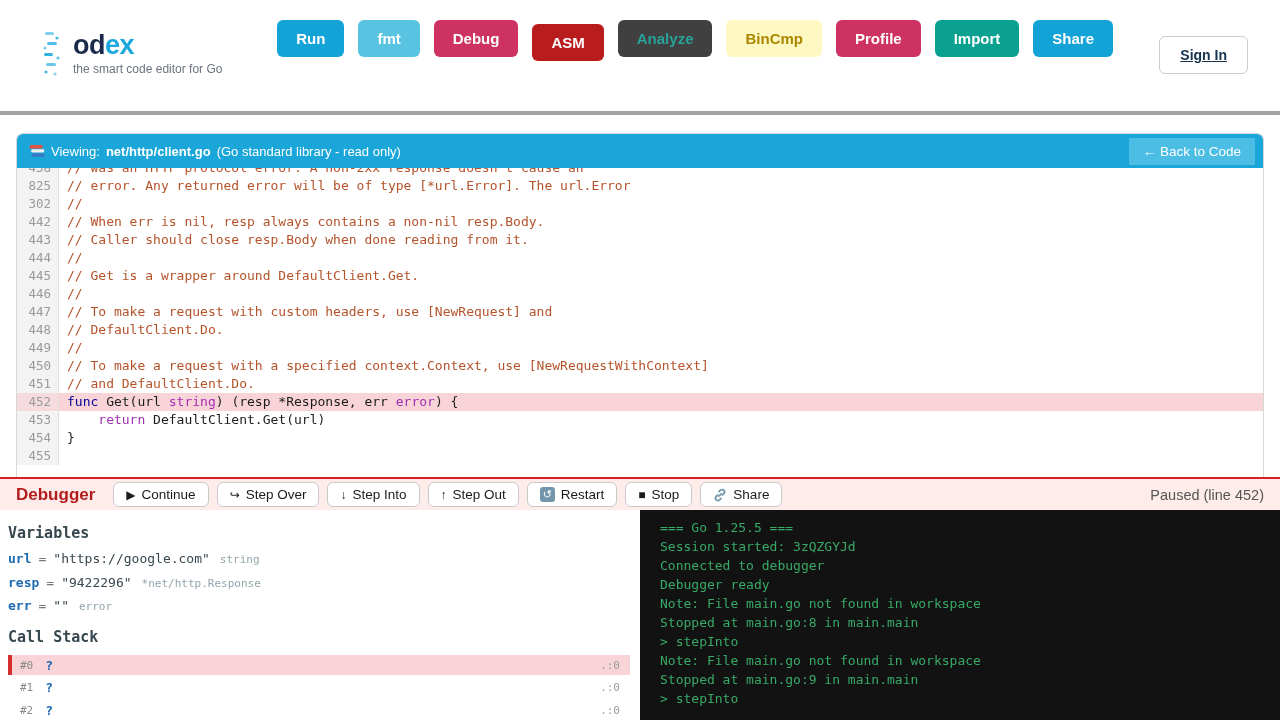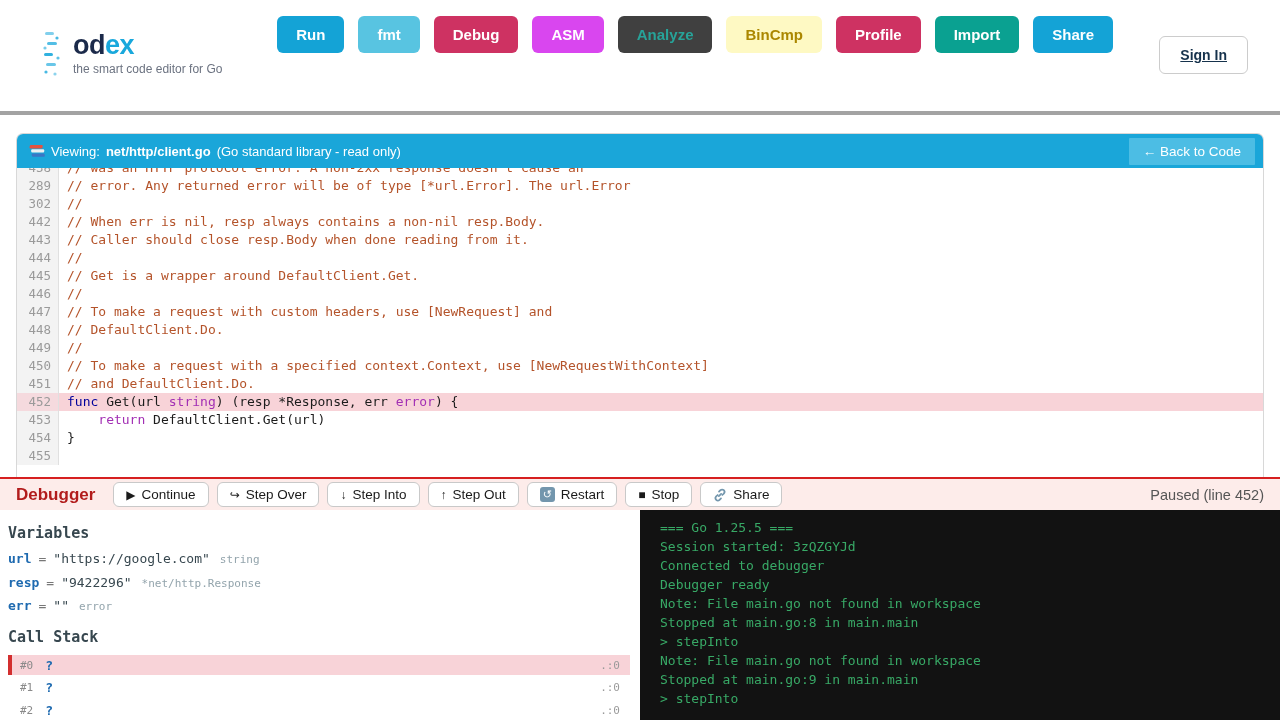--- a/index.html
+++ b/index.html
@@ -13,21 +13,21 @@
   .logo-text .brand { font-size:27px; font-weight:bold; letter-spacing:-0.5px; line-height:1; }
   .brand-dark { color:#1b2a4a; }
   .brand-accent { color:#19a8dc; }
   .tagline { font-size:12px; color:#6b7280; margin-top:3px; }
   .toolbar-center { flex:1; display:flex; flex-wrap:wrap; justify-content:center; align-items:center; gap:13px 14px; padding:2px 10px 0 0; }
   .version-select { height:40px; width:160px; font-size:15px; padding:0 10px; border:1px solid #bbb; border-radius:7px; background:#fff; color:#222; font-family:"Liberation Sans",sans-serif; }
   .hbtn { border:none; border-radius:6px; padding:10px 19px; font-size:15px; font-weight:bold; color:#fff; cursor:pointer; font-family:"Liberation Sans",sans-serif; }
   .k-run,.k-share { background:#14a3d6; }
   .k-fmt { background:#58c4e1; }
   .k-debug,.k-profile { background:#ce3262; }
-  .k-asm { background:#d946ef; }
+  .k-asm { background:#b91c1c;margin-top:8px; }
   .k-analyze { background:#404040; color:#27a399; }
   .k-bincmp { background:#fef9c3; color:#ab8700; }
   .k-import { background:#0aa191; }
   .signin-btn { flex:none; margin-top:22px; background:#fff; border:1px solid #ccc; border-radius:6px; padding:10px 20px; font-size:14px; font-weight:bold; color:#16324c; cursor:pointer; }
   .signin-btn span { text-decoration:underline; }
 
   
   .code-card { margin:18px 16px 0 16px; height:344px; border:1px solid #d8d8d8; border-bottom:none; border-radius:7px 7px 0 0; overflow:hidden; display:flex; flex-direction:column; }
   .code-banner { height:34px; flex:none; background:#1aa6d9; color:#fff; display:flex; align-items:center; padding:0 8px 0 12px; font-size:13px; gap:6px; position:relative; z-index:2; }
   .banner-file { font-weight:bold; }
@@ -122,21 +122,21 @@
     <span>(Go standard library - read only)</span>
     <button class="back-btn">← Back to Code</button>
   </div>
   <div class="code-scroll">
     <div class="code-lines">
         <div class="cl">
           <span class="ln">438</span>
           <span class="ct"><span class="com">// was an HTTP protocol error. A non-2xx response doesn't cause an</span></span>
         </div>
         <div class="cl">
-          <span class="ln">289</span>
+          <span class="ln">825</span>
           <span class="ct"><span class="com">// error. Any returned error will be of type [*url.Error]. The url.Error</span></span>
         </div>
         <div class="cl">
           <span class="ln">302</span>
           <span class="ct"><span class="com">//</span></span>
         </div>
         <div class="cl">
           <span class="ln">442</span>
           <span class="ct"><span class="com">// When err is nil, resp always contains a non-nil resp.Body.</span></span>
         </div>

